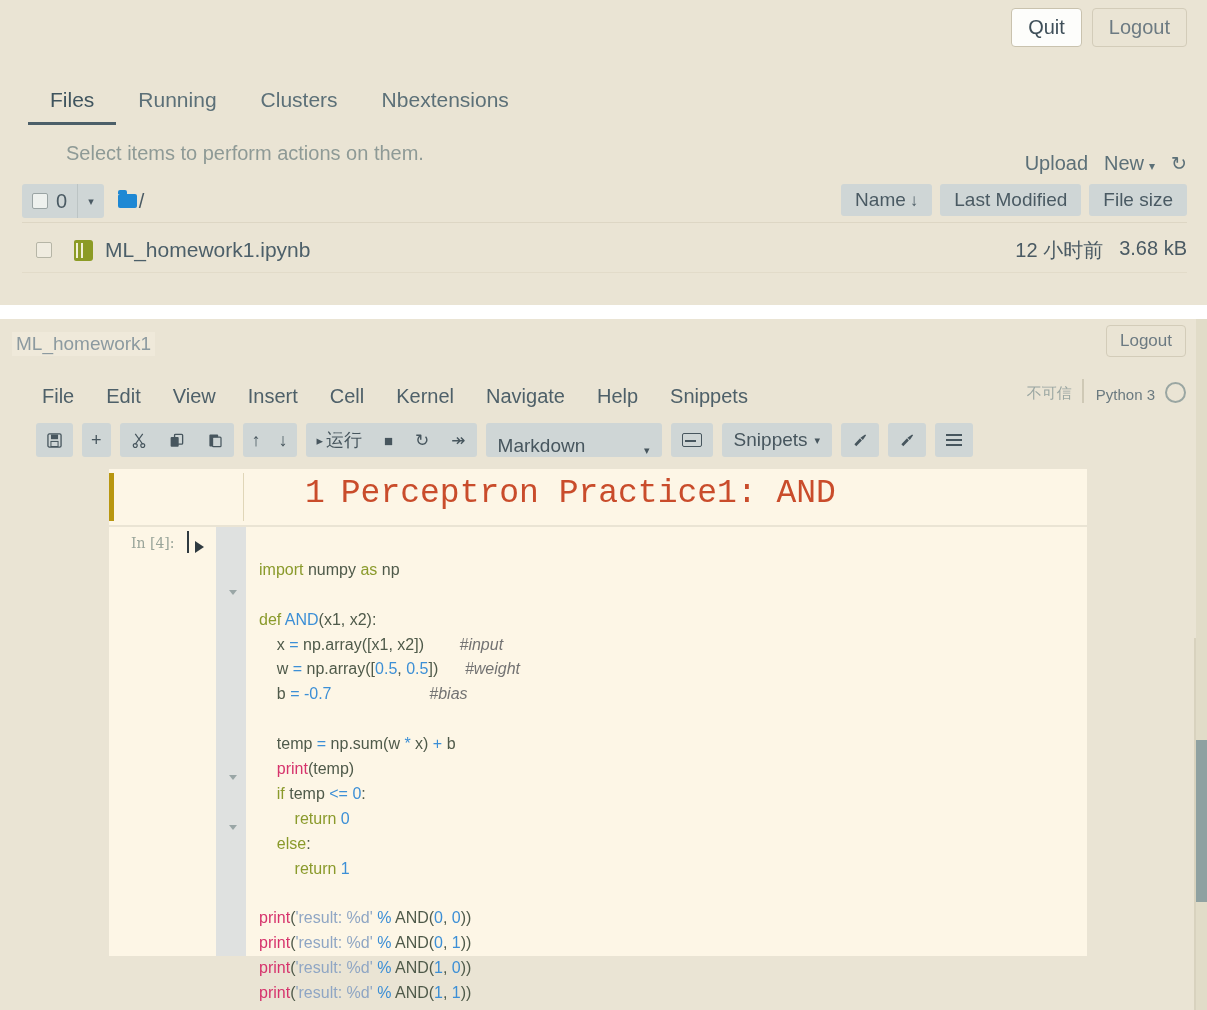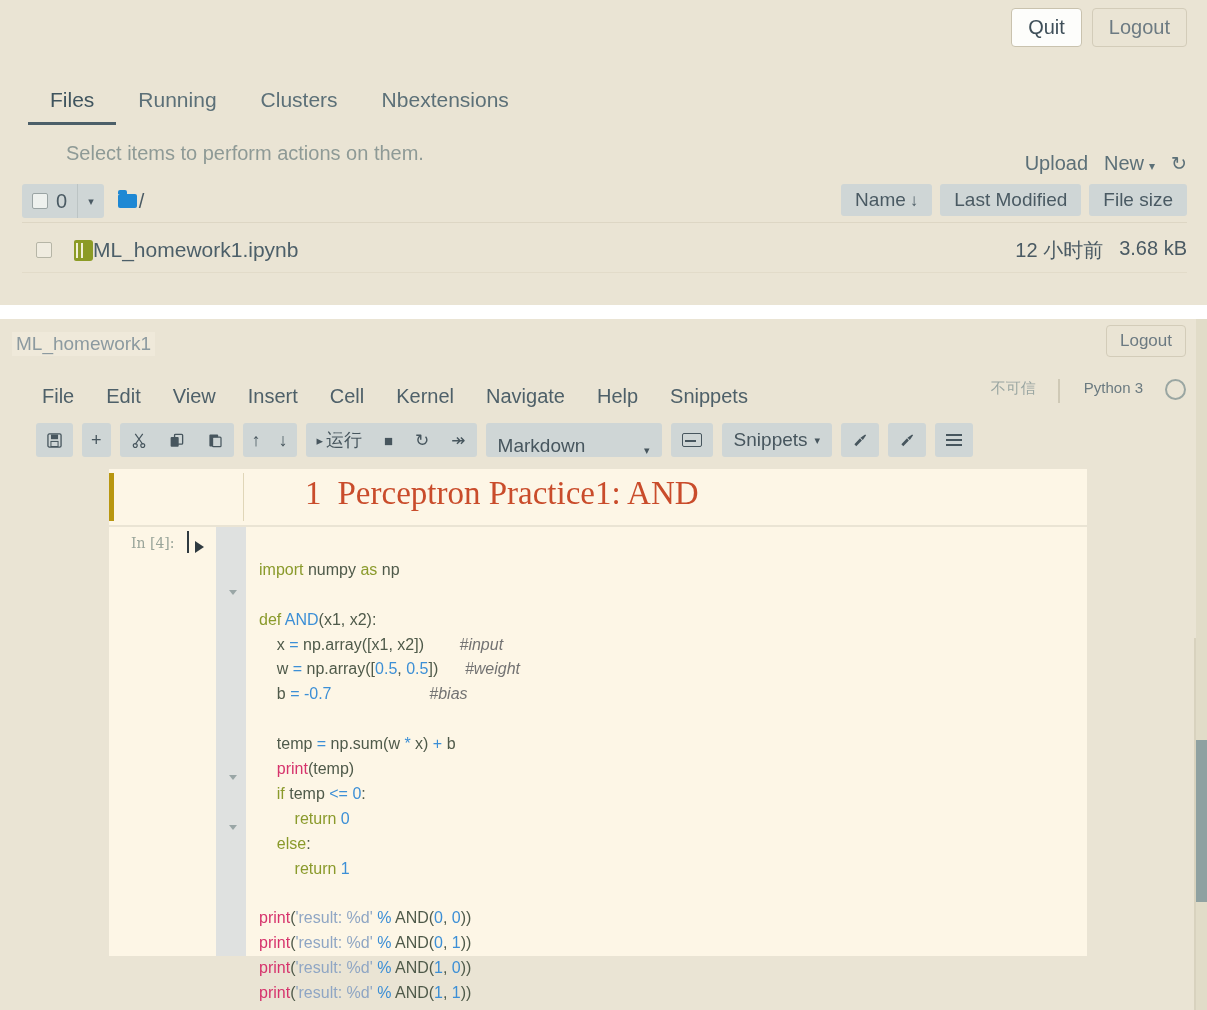--- a/index.html
+++ b/index.html
@@ -78,21 +78,21 @@
     border-bottom:1px solid #e2dbc9;display:flex;align-items:center;
   }
   .file-cb{
     width:14px;height:14px;border:1px solid #b6b5a6;background:#f0ece0;border-radius:2px;margin-left:14px;
   }
   .nb-glyph{
     margin-left:22px;width:19px;height:21px;background:#8c9b25;border-radius:2px 3px 3px 2px;position:relative;
   }
   .nb-glyph:before{content:"";position:absolute;left:2px;top:3px;width:2px;height:15px;background:#f2f0d8;}
   .nb-glyph:after{content:"";position:absolute;left:7px;top:3px;width:2px;height:15px;background:#f2f0d8;}
-  .file-name{font-size:21px;color:#4c5f69;margin-left:0;cursor:pointer;}
+  .file-name{font-size:21px;color:#4c5f69;margin-left:12px;cursor:pointer;}
   .file-meta{position:absolute;right:0;display:flex;gap:16px;font-size:20px;color:#4a5a63;}
 
   
   .pane-gap{position:absolute;left:0;top:305px;width:1207px;height:14px;background:#ffffff;}
 
   
   .nb-pane{position:absolute;left:0;top:319px;width:1207px;height:691px;background:#eae4d4;overflow:hidden;}
   .nb-pane-inner{position:absolute;left:0;top:0;width:1196px;height:691px;}
 
   .nb-titlebar{position:absolute;left:0;top:0;width:1196px;height:52px;}
@@ -101,21 +101,21 @@
     background:#efe9da;padding:1px 4px;cursor:pointer;
   }
   .nb-logout{
     position:absolute;right:10px;top:6px;background:transparent;border:1px solid #d3ccb9;border-radius:4px;
     font-size:17px;color:#6c7a82;padding:5px 13px;cursor:pointer;font-family:"Liberation Sans",sans-serif;
   }
 
   .menubar{position:absolute;left:0;top:56px;width:1196px;height:42px;}
   .menu-items{position:absolute;left:26px;top:0;display:flex;gap:0;margin-top:6px;}
   .menu-item{font-size:20px;color:#4e6069;padding:4px 16px;cursor:pointer;white-space:nowrap;}
-  .kernel-zone{position:absolute;right:10px;top:4px;display:flex;align-items:flex-start;gap:12px;}
+  .kernel-zone{position:absolute;right:10px;top:4px;display:flex;align-items:flex-end;gap:0;}
   .trust-txt{font-size:15px;color:#9aa6a2;padding-right:10px;}
   .kz-div{width:2px;height:24px;background:#cfc9b6;}
   .kernel-name{font-size:15px;color:#6b7a80;padding:0 10px 0 12px;}
   .kernel-dot{
     width:17px;height:17px;border:2px solid #9aa6a2;border-radius:50%;display:inline-block;
   }
 
   .toolbar{position:absolute;left:0;top:104px;width:1196px;height:44px;}
   .tb-inner{position:absolute;left:36px;top:0;display:flex;gap:9px;align-items:center;}
   .tb-grp{background:#cfd6d6;border-radius:3px;display:flex;align-items:center;height:34px;}
@@ -150,21 +150,21 @@
   .nb-doc{position:absolute;left:0;top:150px;width:1196px;bottom:0;background:#eae4d4;overflow:hidden;}
 
   .cell-md{
     position:absolute;left:109px;top:0;width:978px;height:56px;background:#fdf6e6;
     display:flex;align-items:center;
   }
   .md-sel-bar{position:absolute;left:0;top:4px;width:5px;height:48px;background:#b8960f;}
   .md-divider{position:absolute;left:134px;top:4px;width:1px;height:48px;background:#e0d6b8;}
   .md-h1{
     position:absolute;left:196px;top:6px;font-size:33px;color:#c94c2b;
-    font-family:Liberation Serif, serif;font-weight:400;
+    font-family:Liberation Mono, monospace;font-weight:400;
   }
   .md-h1 .num{margin-right:16px;}
 
   .cell-code{
     position:absolute;left:109px;top:58px;width:978px;height:429px;background:#fdf6e6;
   }
   .prompt-col{position:absolute;left:0;top:0;width:105px;height:429px;}
   .in-prompt{
     position:absolute;left:22px;top:8px;font-size:14px;color:#9aa59a;
     font-family:"DejaVu Serif",serif;white-space:nowrap;

